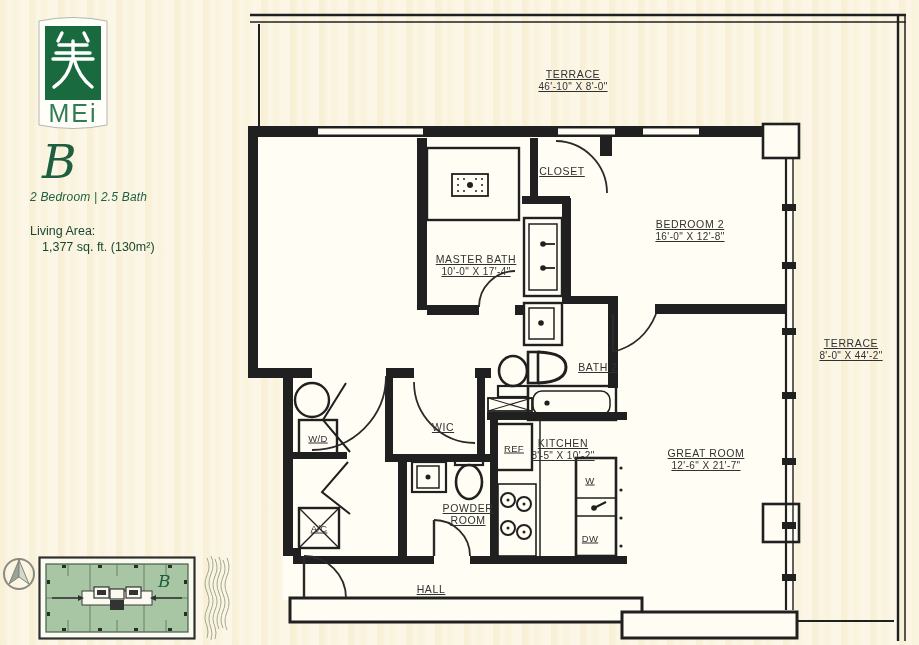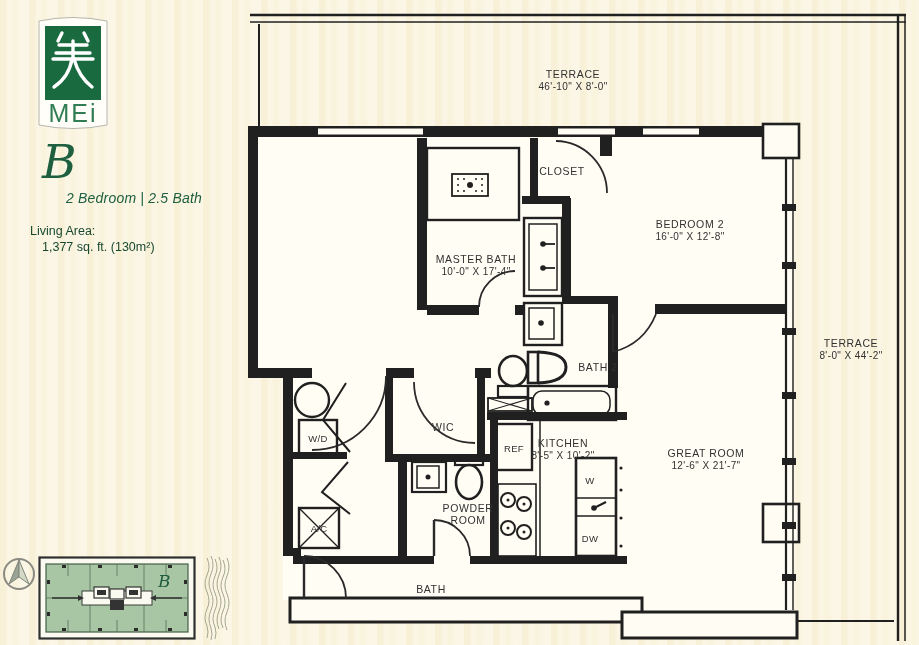--- a/index.html
+++ b/index.html
@@ -15,29 +15,29 @@
   }
   .abs{position:absolute;}
   
   .unit-letter{
     left:42px;top:138px;
     font-family:"DejaVu Serif",serif;font-style:italic;
     font-size:47px;line-height:48px;color:#1d5f3e;
   }
   .unit-type{
     left:30px;top:190px;
-    font-style:italic;font-size:14px;color:#1d5f3e;letter-spacing:.2px;padding-left:36px;
+    font-style:italic;font-size:12px;color:#1d5f3e;letter-spacing:.2px;
   }
   .area-block{left:30px;font-size:12.5px;line-height:16px;color:#17492f;}
   .area-block .val{display:block;padding-left:12px;}
   
   .lbl{
     position:absolute;transform:translate(-50%,-50%);
     text-align:center;white-space:nowrap;
-    font-size:10.5px;letter-spacing:.6px;color:#313131;
+    font-size:10.5px;letter-spacing:.6px;color:#313131;text-decoration:underline;
   }
   .lbl .nm{display:block;}
   .lbl .dm{display:block;font-size:10px;margin-top:1px;letter-spacing:.4px;}
   .fx{font-size:9.5px;letter-spacing:.3px;text-align:center;}
   svg{display:block;}
 </style>
 </head>
 <body>
 
 <div class="page">
@@ -237,21 +237,21 @@
   </div>
   <div class="lbl" style="left:706px;top:459px">
     <span class="nm">GREAT ROOM</span>
     <span class="dm">12'-6" X 21'-7"</span>
   </div>
   <div class="lbl" style="left:468px;top:514px">
     <span class="nm">POWDER</span>
     <span class="nm">ROOM</span>
   </div>
   <div class="lbl" style="left:431px;top:589px">
-    <span class="nm">BATH</span>
+    <span class="nm">HALL</span>
   </div>
 
   <div class="lbl fx" style="left:318px;top:438px">
     <span>W/D</span>
   </div>
   <div class="lbl fx" style="left:319px;top:528px">
     <span>A/C</span>
   </div>
   <div class="lbl fx" style="left:514px;top:448px">
     <span>REF</span>

